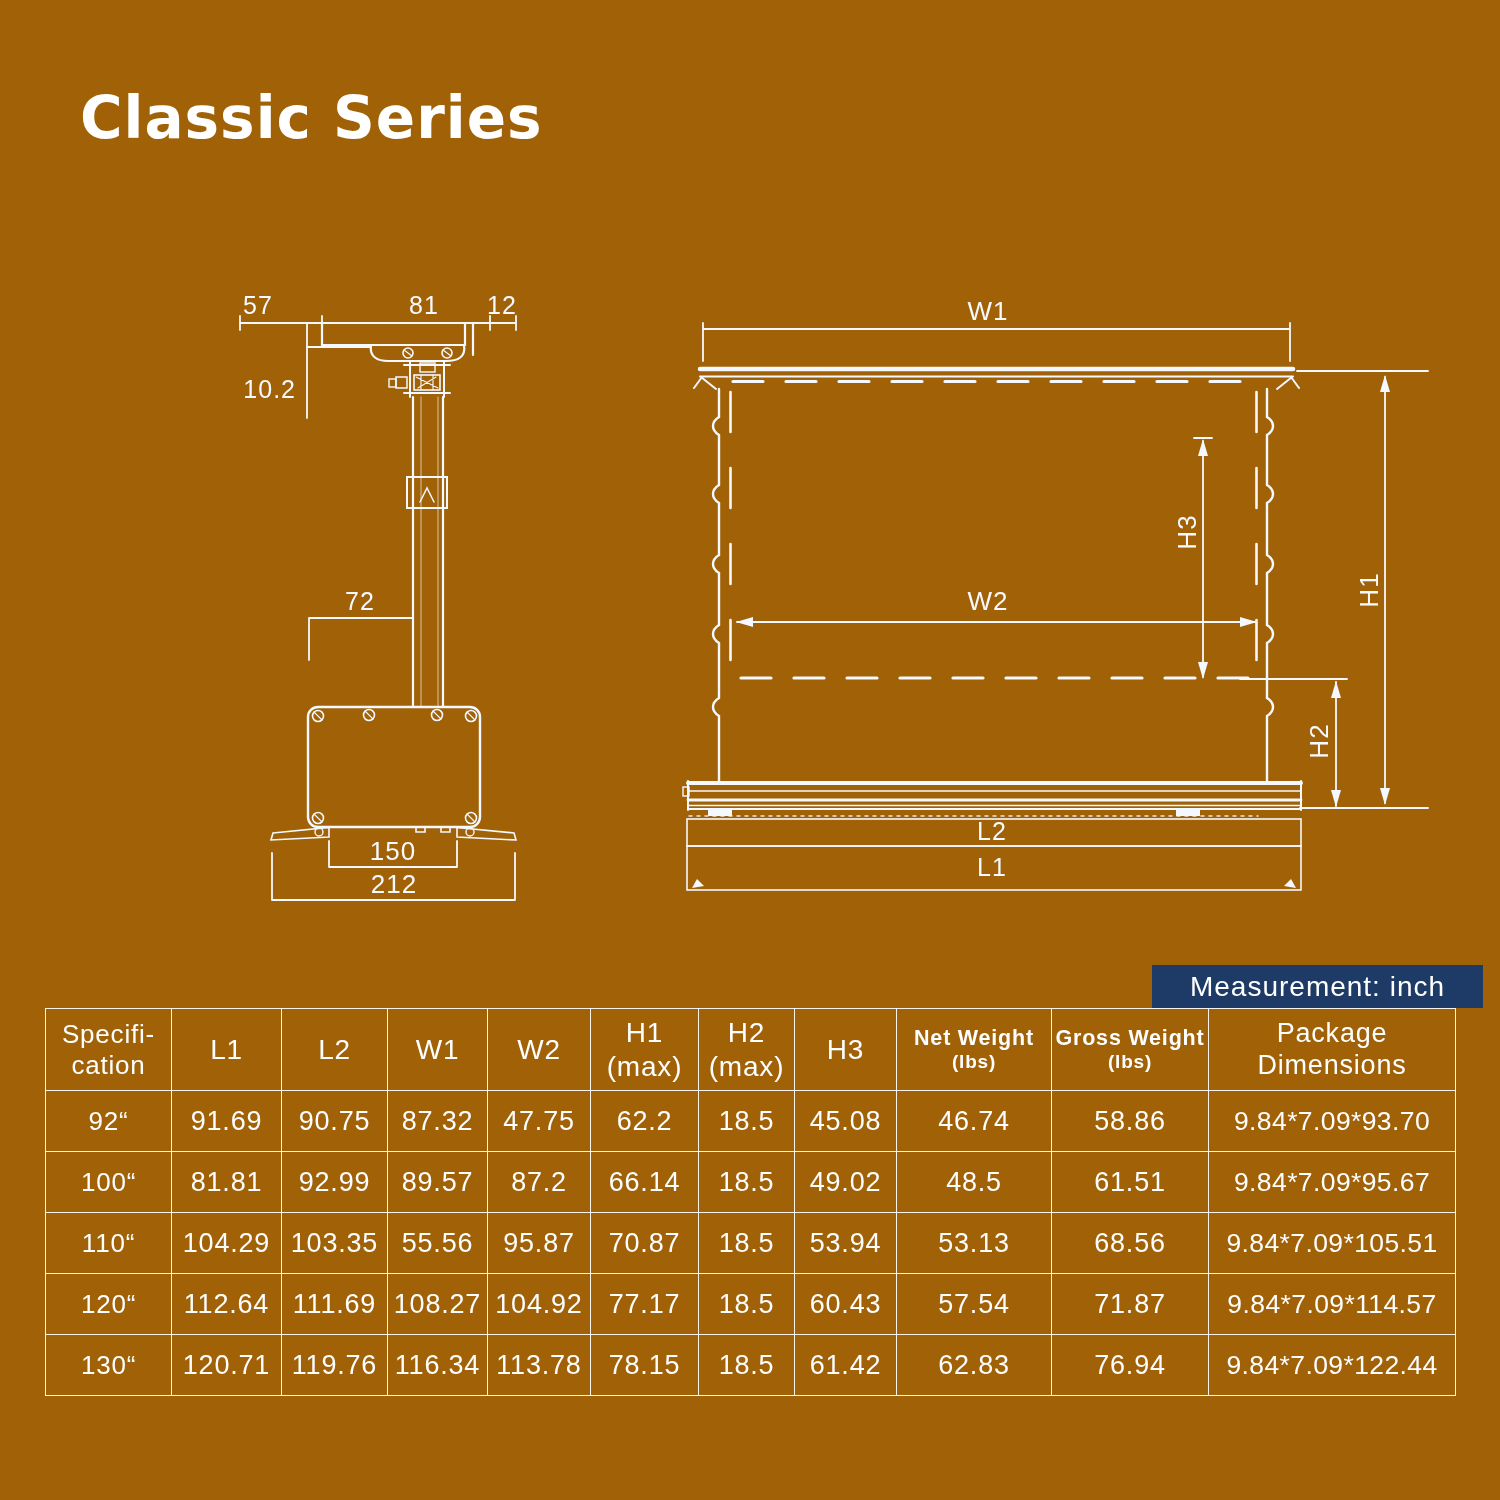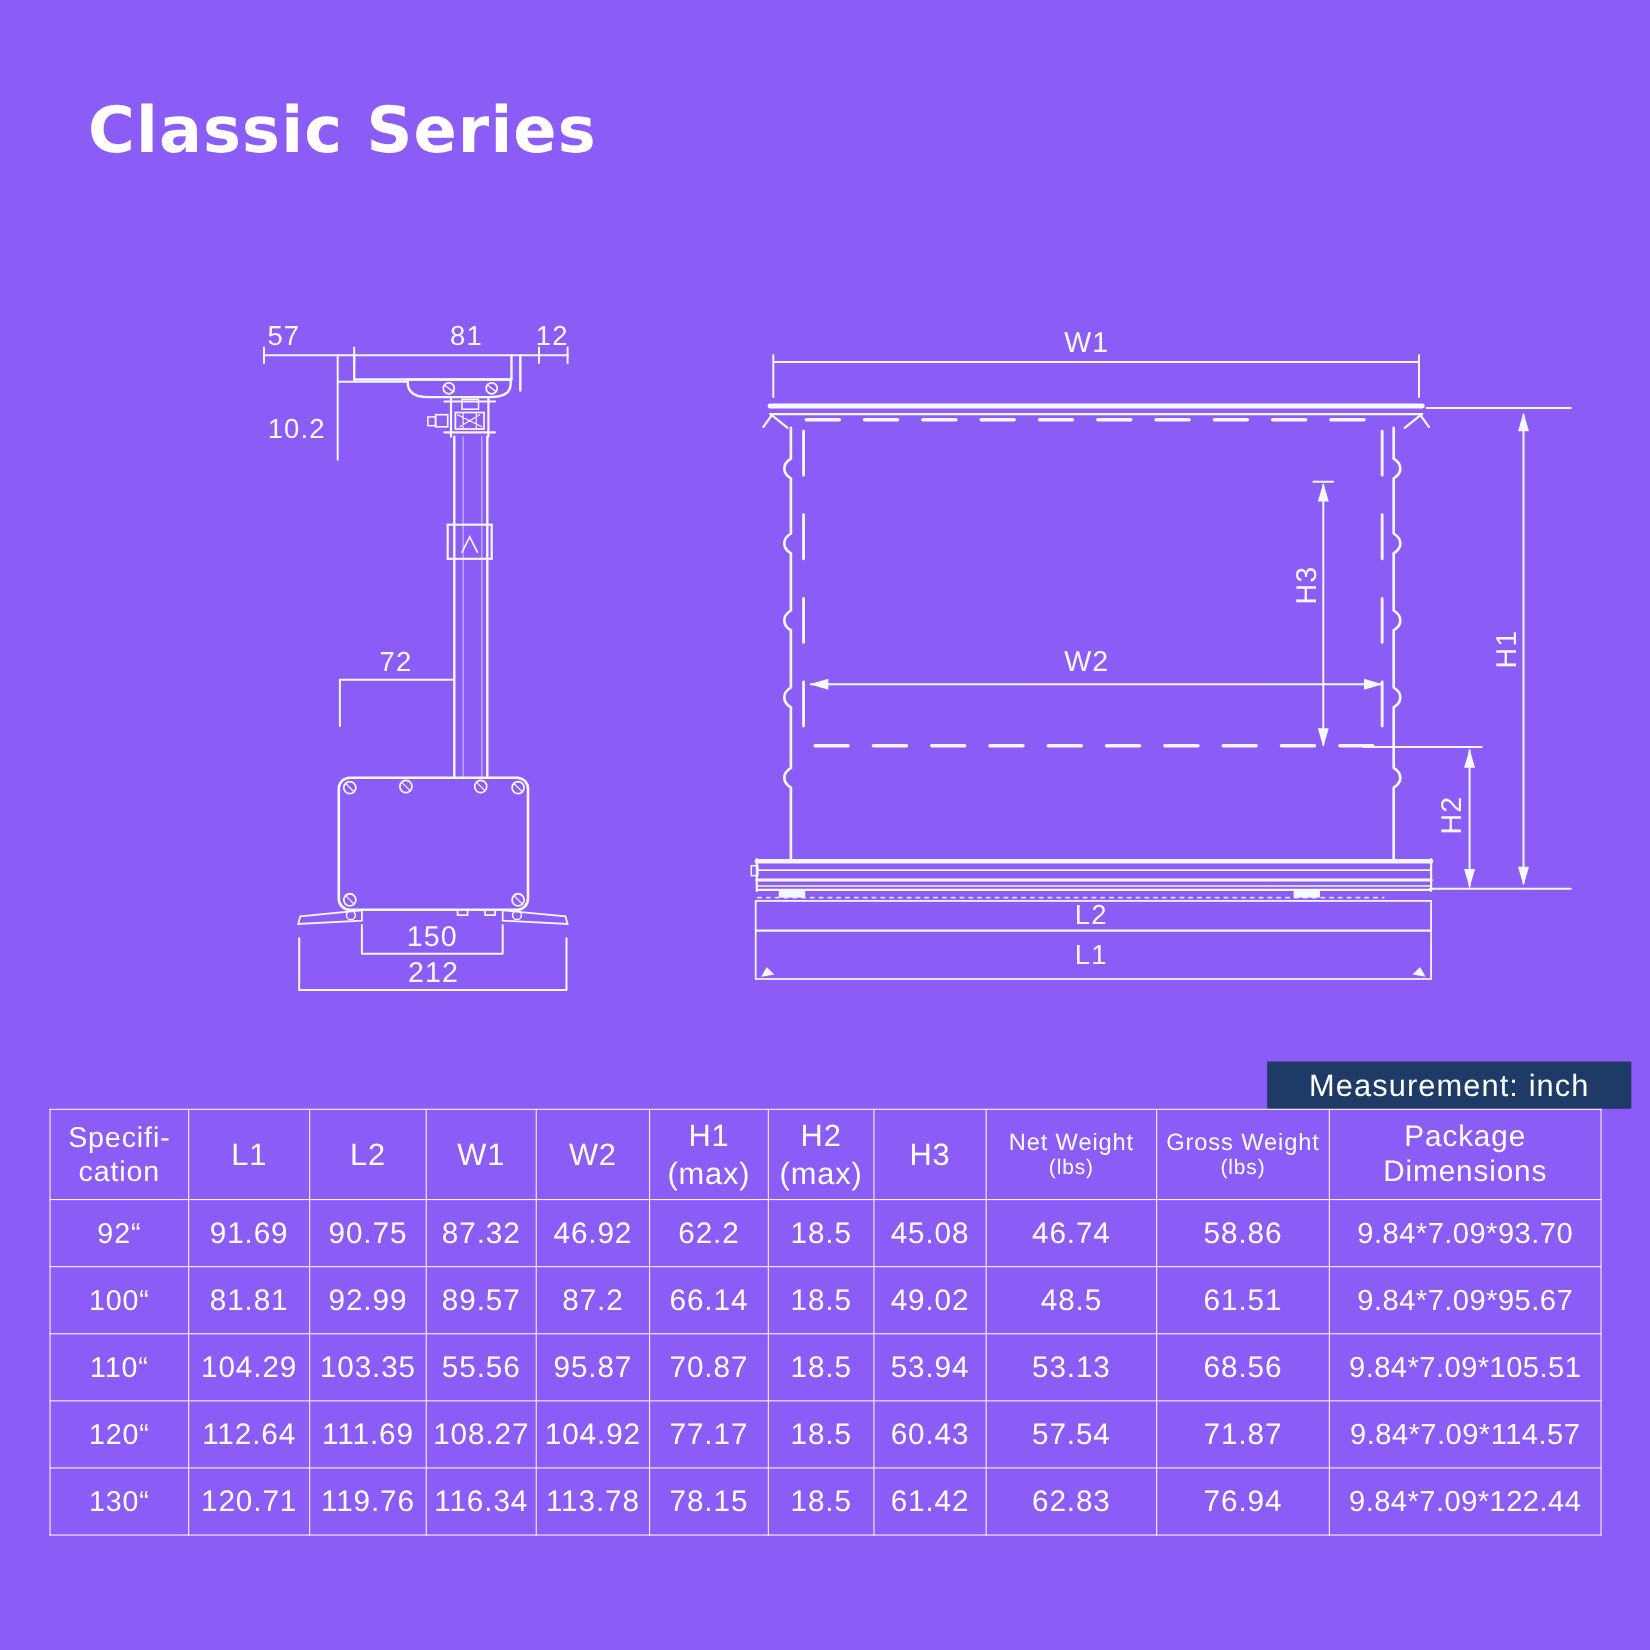--- a/index.html
+++ b/index.html
@@ -1,18 +1,18 @@
 <!DOCTYPE html>
 <html><head>
 <meta charset="utf-8">
 <style>
   html,body{margin:0;padding:0;background:#24407c;}
   .canvas{
     position:relative;width:1500px;height:1500px;overflow:hidden;
-    background:#8b5cf6;
+    background:#a16207;
     font-family:"Liberation Sans","DejaVu Sans",sans-serif;
     color:#ffffff;
   }
   .page-title{
     position:absolute;left:80px;top:84px;margin:0;
     font-size:58px;font-weight:800;letter-spacing:1px;color:#ffffff;
     font-family:"DejaVu Sans","Liberation Sans",sans-serif;
   }
   svg{position:absolute;overflow:visible;}
   svg text{
@@ -32,21 +32,21 @@
     border:1.2px solid rgba(255,255,255,.92);
     text-align:center;vertical-align:middle;
     font-weight:300;color:#fdfeff;letter-spacing:.8px;
     padding:0 2px;overflow:hidden;
   }
   table.spec thead tr{height:82px;}
   table.spec tbody tr{height:61px;}
   table.spec th{font-size:28px;line-height:1.15;}
   table.spec th div{line-height:1.18;}
   table.spec th:nth-child(1){font-size:26px;}
-  table.spec th:nth-child(9),table.spec th:nth-child(10){font-size:21.5px;}
+  table.spec th:nth-child(9),table.spec th:nth-child(10){font-size:21.5px;font-weight:bold;}
   table.spec th:nth-child(9) div:last-child,
   table.spec th:nth-child(10) div:last-child{font-size:19px;}
   table.spec th:nth-child(11){font-size:27px;}
   table.spec td{font-size:27px;}
   table.spec td:first-child{font-size:26px;}
   table.spec td:last-child{font-size:26.5px;letter-spacing:.4px;}
 </style>
 </head>
 <body>
 
@@ -221,21 +221,21 @@
             <div>Dimensions</div>
           </th>
         </tr>
       </thead>
     <tbody>
         <tr>
           <td>92“</td>
           <td>91.69</td>
           <td>90.75</td>
           <td>87.32</td>
-          <td>46.92</td>
+          <td>47.75</td>
           <td>62.2</td>
           <td>18.5</td>
           <td>45.08</td>
           <td>46.74</td>
           <td>58.86</td>
           <td>9.84*7.09*93.70</td>
         </tr>
         <tr>
           <td>100“</td>
           <td>81.81</td>

